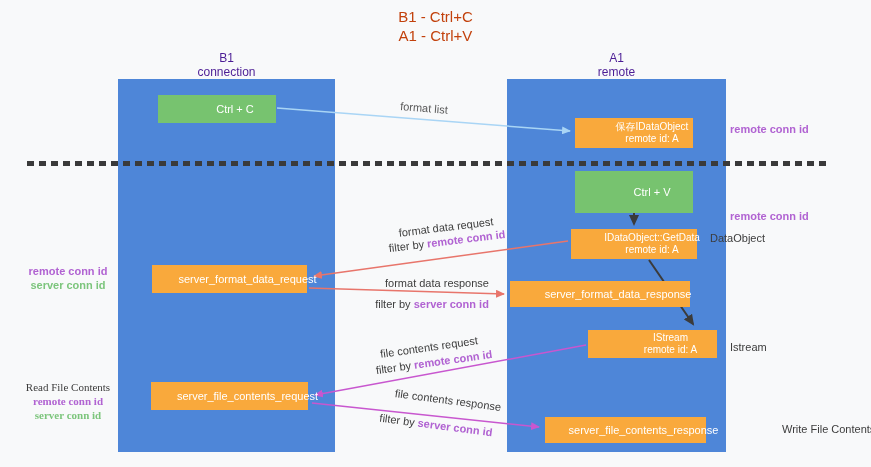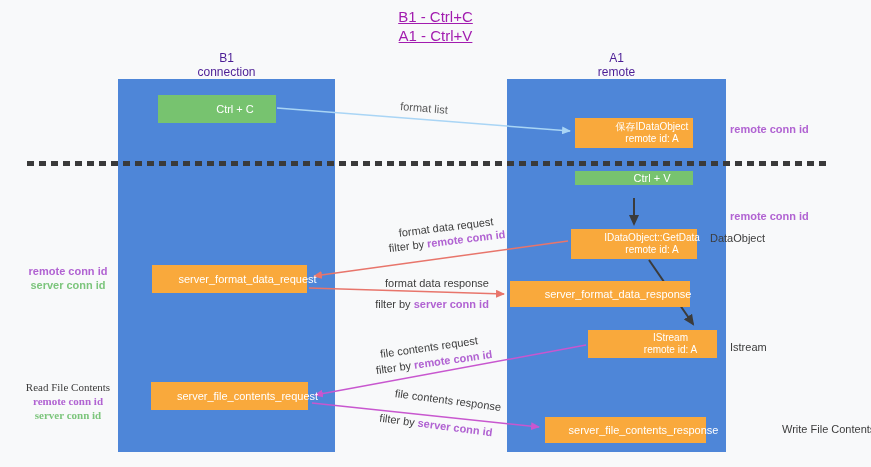--- a/index.html
+++ b/index.html
@@ -8,21 +8,21 @@
     font-family:"Liberation Sans", sans-serif;
     background:#f8f9fa;
     position:relative;
     overflow:hidden;
     color:#3d3d3d;
   }
   .canvas { position:absolute; left:0; top:0; width:871px; height:467px; }
 
   .title {
     position:absolute; left:0; top:7; width:871px; top:7px;
-    text-align:center; font-size:15px; line-height:19px; color:#a21caf;text-decoration:underline;
+    text-align:center; font-size:15px; line-height:19px; color:#c2410c;
   }
 
   .col-header {
     position:absolute; text-align:center; font-size:12px; line-height:14px; color:#4c1d95;
   }
   .col-header.left { left:118px; top:51px; width:217px; }
   .col-header.right { left:507px; top:51px; width:219px; }
 
   .lifeline {
     position:absolute; background:#4e86d8; top:79px; height:373px;
@@ -35,21 +35,21 @@
     align-items:center; justify-content:center;
     color:#fff; text-align:center; white-space:nowrap;padding-left:36px;
   }
   .node.green { background:#77c36f; font-size:11px; }
   .node.orange { background:#f9a93c; }
   .node .l1, .node .l2 { display:block; line-height:12px; font-size:10px; }
   .node.single { font-size:11px; }
 
   #ctrl-c   { left:158px; top:95px;  width:118px; height:28px; }
   #save-obj { left:575px; top:118px; width:118px; height:30px; }
-  #ctrl-v   { left:575px; top:171px; width:118px; height:14px; }
+  #ctrl-v   { left:575px; top:171px; width:118px; height:42px; }
   #getdata  { left:571px; top:229px; width:126px; height:30px; }
   #fmt-req  { left:152px; top:265px; width:155px; height:28px; }
   #fmt-resp { left:510px; top:281px; width:180px; height:26px; }
   #istream  { left:588px; top:330px; width:129px; height:28px; }
   #file-req { left:151px; top:382px; width:157px; height:28px; }
   #file-resp{ left:545px; top:417px; width:161px; height:26px; }
 
   .dashline {
     position:absolute; left:27px; top:161px; width:803px; height:5px;
     background:repeating-linear-gradient(90deg,#3a3a3a 0 7px,transparent 7px 12px);

